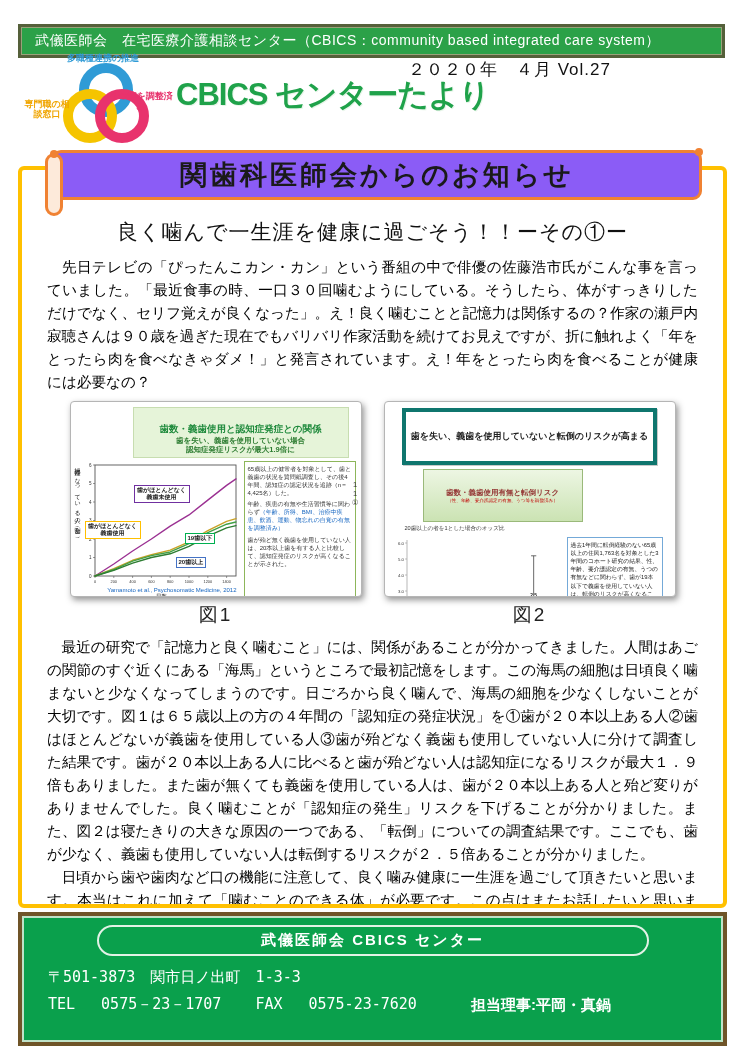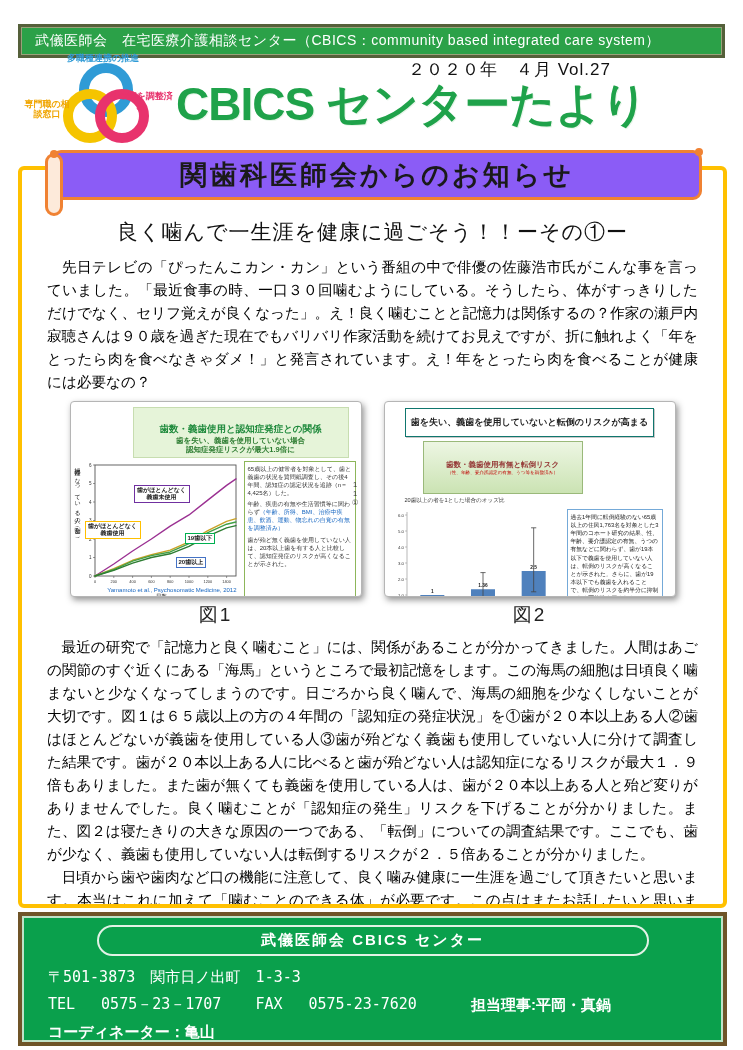--- a/index.html
+++ b/index.html
@@ -13,21 +13,21 @@
              display:flex; align-items:center; padding-left:14px; }
   .top-bar span { color:#fff; font-size:14px; letter-spacing:.5px; }
 
   
   .logo { position:absolute; left:28px; top:56px; width:150px; height:94px; }
   .logo .lg { position:absolute; font-weight:bold; font-size:9px; line-height:1.1; text-align:center; }
   .lg-top   { left:38px; top:-2px; color:#2F9BD6; width:74px;}
   .lg-left  { left:-4px; top:44px; color:#F0A500; width:46px;}
   .lg-right { left:78px; top:36px; color:#E8336D; width:70px;}
   .issue { position:absolute; left:408px; top:58px; font-size:17px; letter-spacing:1px; color:#111; }
-  .main-title { position:absolute; left:176px; top:74px; width:560px; font-size:46px;
+  .main-title { position:absolute; left:176px; top:74px; width:560px; font-size:31px;
                 font-weight:900; color:#1FA24A; letter-spacing:-1px; white-space:nowrap;
                 text-shadow:1px 1px 0 #e8f5e9; }
 
   
   .content-box { position:absolute; left:18px; top:166px; width:709px; height:742px;
                  border:4px solid #FFC000; border-radius:6px; background:#fff;
                  padding:40px 12px 6px 12px; overflow:hidden; }
   .banner { position:absolute; left:52px; top:150px; width:650px; height:50px;
             background:#8b5cf6; border:3px solid #F08233; border-radius:9px; z-index:5;
             display:flex; align-items:center; justify-content:center; }
@@ -67,22 +67,22 @@
   .lbl-blue   { left:94px;  top:96px; border:1.5px solid #4472C4; }
   .f1-textbox { width:112px; border:1px solid #8DB65A; padding:3px; margin-left:2px;
                 font-size:6px; line-height:1.35; color:#333; }
   .f1-textbox p { margin-bottom:3px; }
   .f1-textbox .blue { color:#1565C0; }
   .f1-pageno { position:absolute; right:1px; top:78px; writing-mode:vertical-rl;
                text-orientation:upright; font-size:7.5px; color:#333; }
   .f1-cite { position:absolute; right:124px; bottom:3px; font-size:6px; color:#1565C0; white-space:nowrap; }
 
   
-  .f2-title { width:fit-content; margin:2px auto 4px auto; border:1px solid #0f766e;
-              box-shadow:1px 1px 0 #c9c9c9; padding:7px 5px; font-size:9px; font-weight:bold; color:#222; }
+  .f2-title { width:fit-content; margin:2px auto 4px auto; border:4px solid #0f766e;
+              box-shadow:1px 1px 0 #c9c9c9; padding:18px 5px; font-size:9px; font-weight:bold; color:#222; }
   .f2-greenbox { width:160px; margin:0 0 3px 34px; text-align:center; padding:18px 0;
                  background:linear-gradient(#EDF6E3,#CBE3B3); border:1px solid #9ab97a; }
   .f2-gt { font-size:7.5px; font-weight:bold; color:#943634; }
   .f2-gs { font-size:4.6px; color:#C00000; }
   .f2-note { font-size:5.6px; color:#333; margin:2px 0 0 16px; }
   .f2-main { display:flex; }
   .f2-textbox { width:96px; border:1px solid #74A9D8; padding:3px; margin:4px 0 0 2px;
                 font-size:5.8px; line-height:1.4; color:#222; height:fit-content; }
   .f2-cite { text-align:center; font-size:5.2px; color:#555; margin-top:2px; }
 
@@ -266,18 +266,17 @@
       <div class="f-line">
         <span class="f-left mono">〒501-3873　関市日ノ出町　1-3-3</span>
       </div>
       <div class="f-line">
         <span class="f-left mono">
           <span>TEL</span><span class="sp">0575－23－1707</span><span class="sp2">FAX</span><span class="sp">0575-23-7620</span>
         </span>
         <span class="f-right">担当理事:平岡・真鍋</span>
       </div>
       <div class="f-line">
-        <span class="f-right">コーディネーター：亀山</span>
       </div>
     </div>
   </div>
 
 </div>
 
 </body></html>

